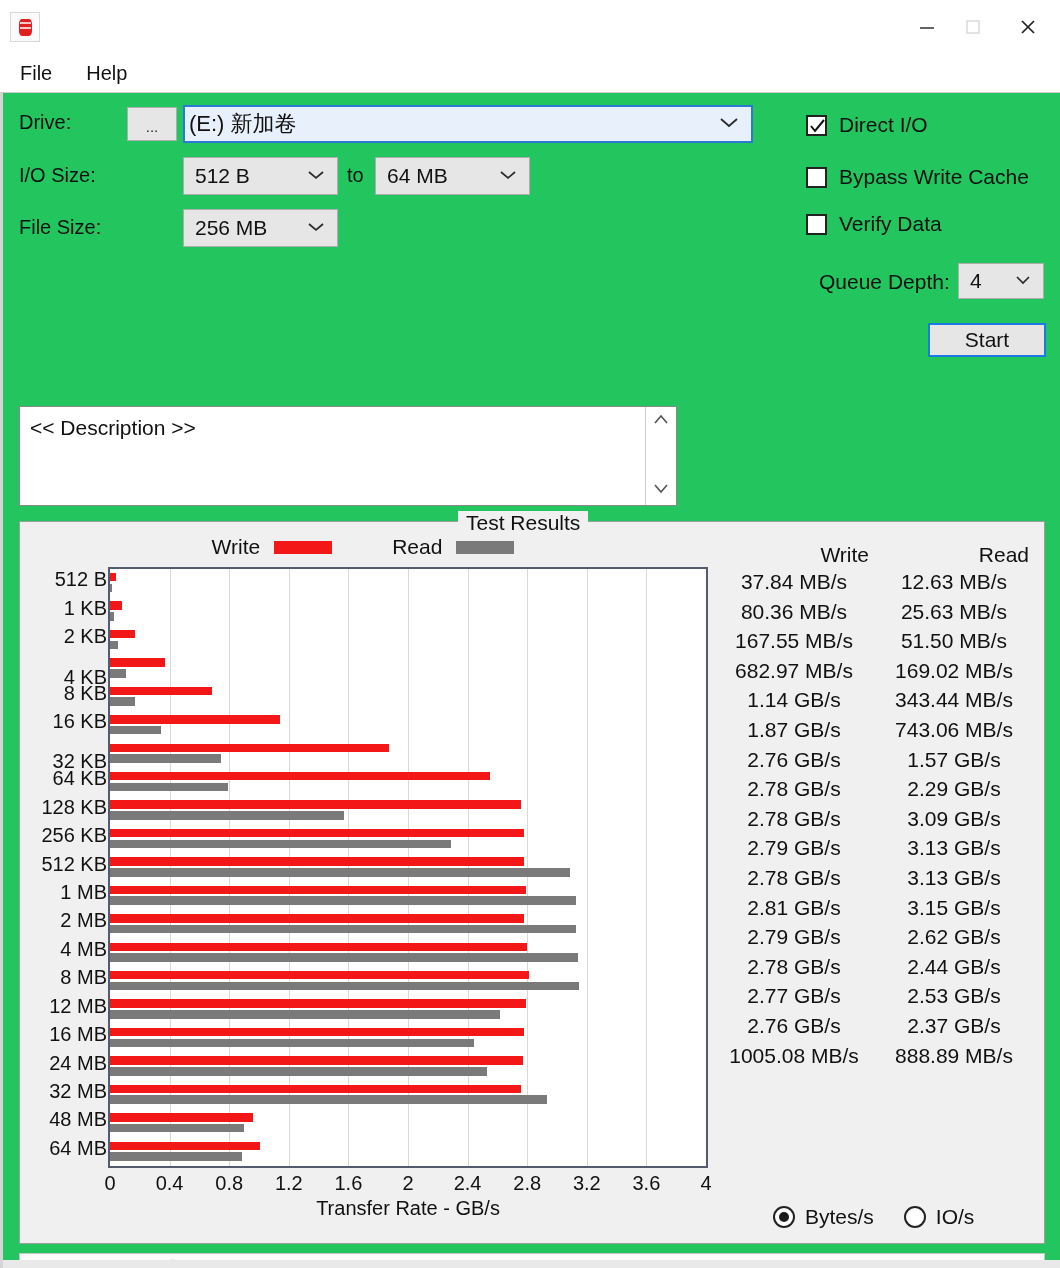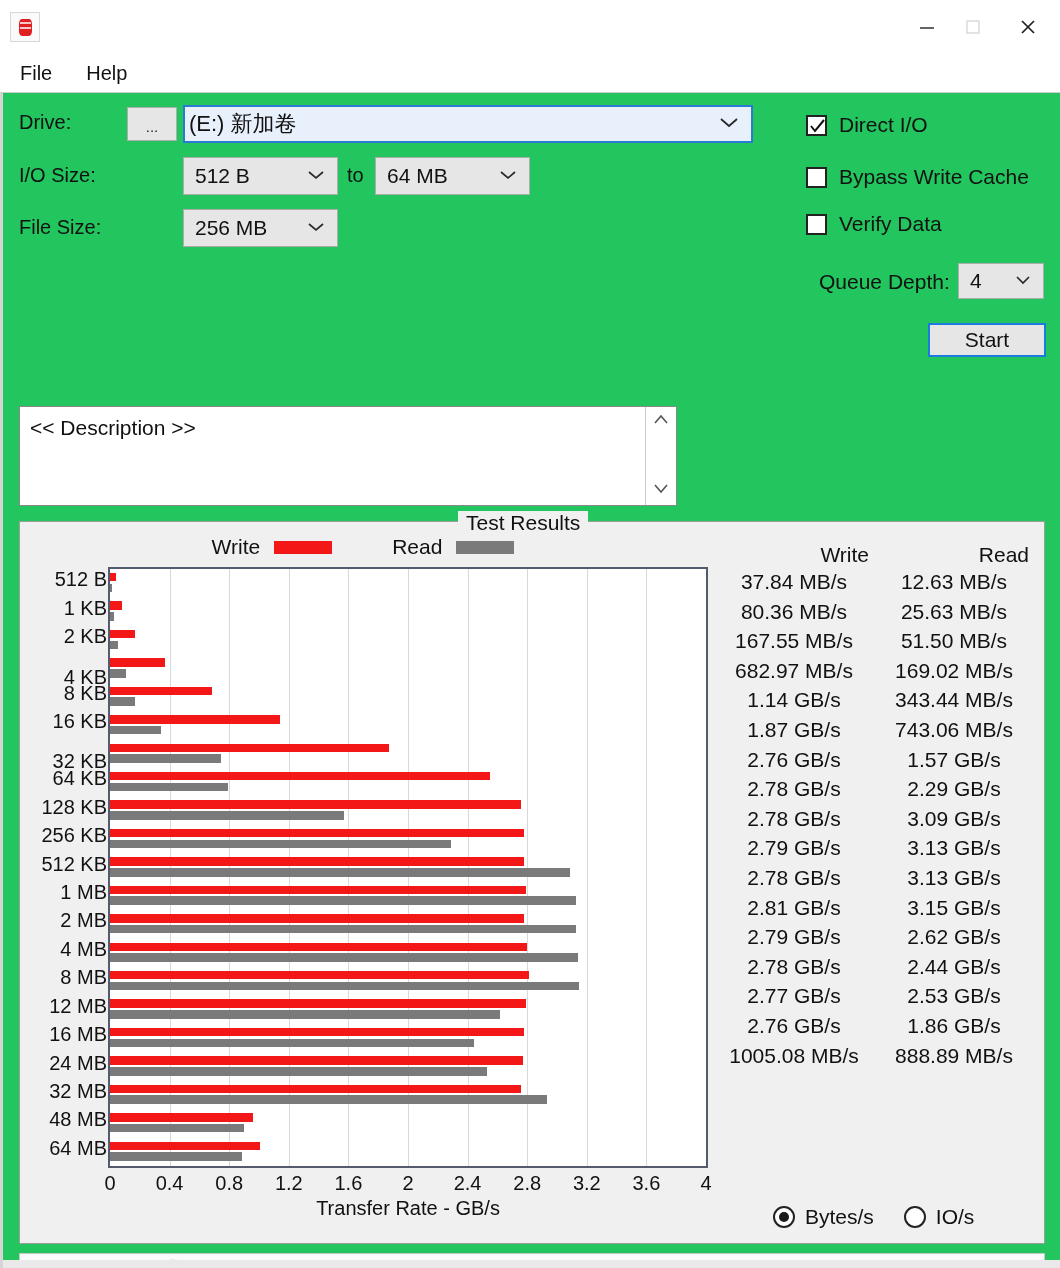--- a/index.html
+++ b/index.html
@@ -413,21 +413,21 @@
           <div class="res-row">
             <div class="c w">2.78 GB/s</div>
             <div class="c">2.44 GB/s</div>
           </div>
           <div class="res-row">
             <div class="c w">2.77 GB/s</div>
             <div class="c">2.53 GB/s</div>
           </div>
           <div class="res-row">
             <div class="c w">2.76 GB/s</div>
-            <div class="c">1.86 GB/s</div>
+            <div class="c">2.37 GB/s</div>
           </div>
           <div class="res-row">
             <div class="c w">1005.08 MB/s</div>
             <div class="c">888.89 MB/s</div>
           </div>
         </div>
     </div>
 
     <div class="radios">
       <div class="rad">

